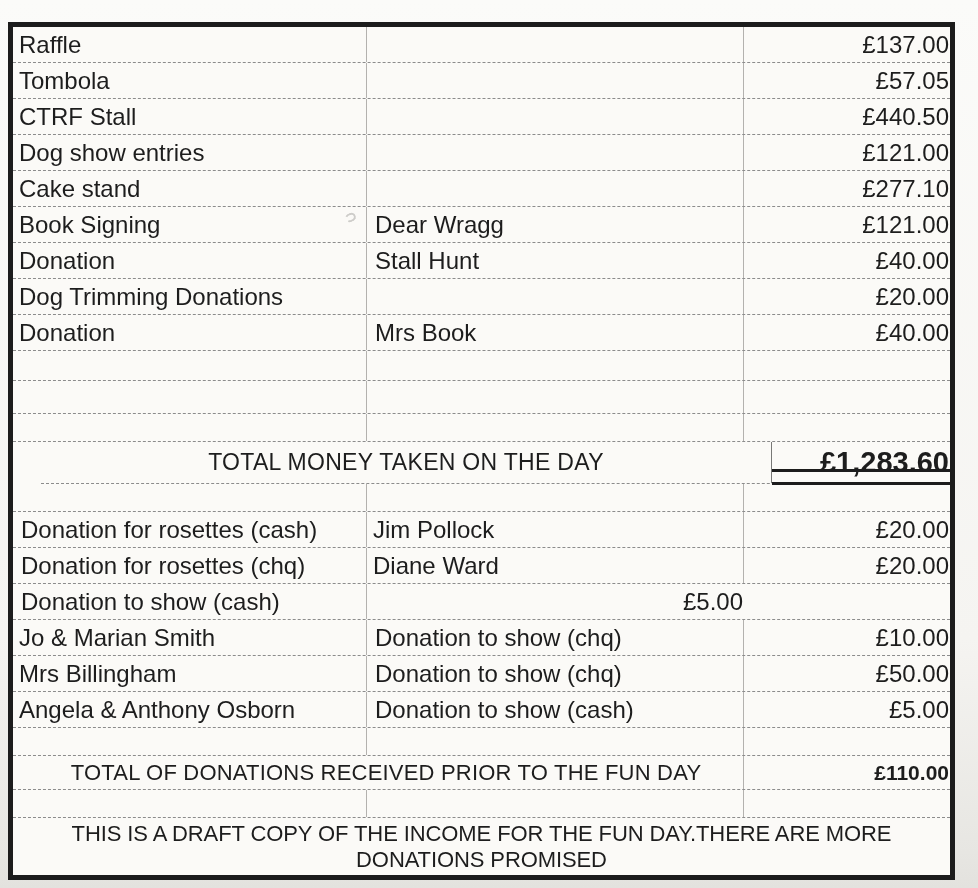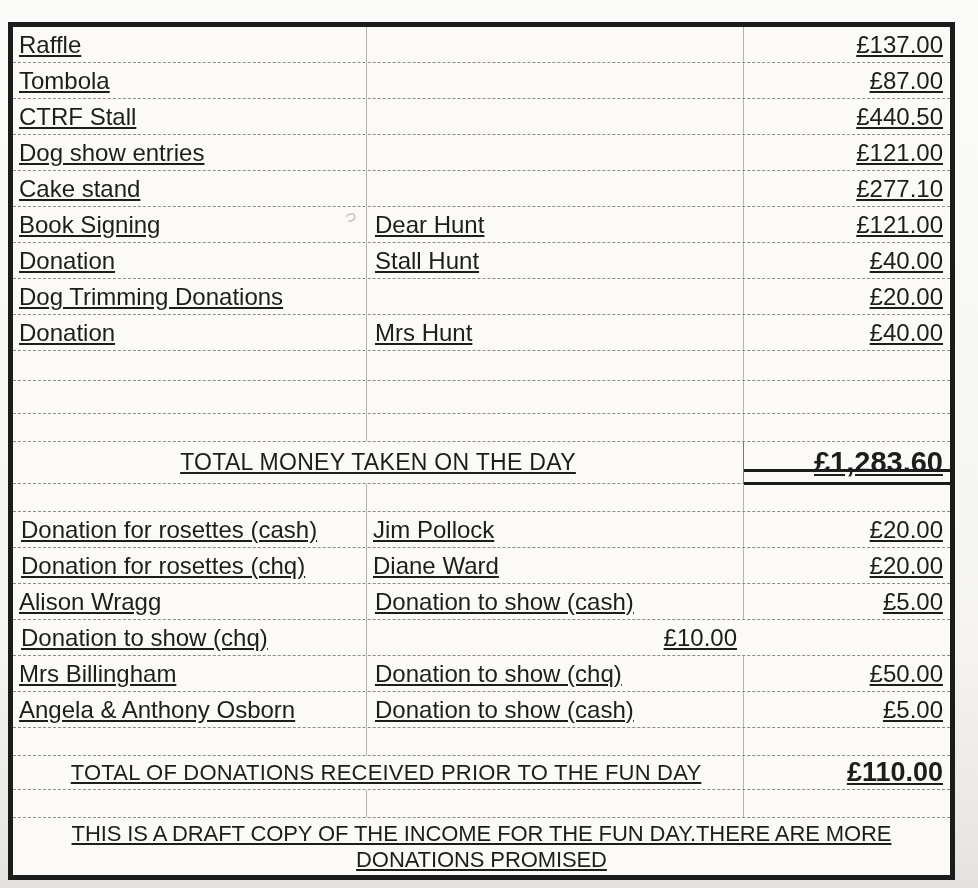--- a/index.html
+++ b/index.html
@@ -21,41 +21,40 @@
     position:absolute;
     left:8px; top:22px; width:947px;
     border:5px solid var(--border);
     background:var(--paper);
   }
   .row{
     display:grid;
     grid-template-columns:354px 377px 1fr;
     border-bottom:1px dashed var(--grid-dashed);
     position:relative;
-    text-decoration:underline;
   }
   .row:last-child{border-bottom:none;}
   .cell{
     display:flex;
     align-items:center;
     font-size:24px;
     overflow:visible;
     white-space:nowrap;
     position:relative;
   }
   .c1{padding-left:6px;border-right:1px solid var(--grid-solid);}
   .c2{padding-left:8px;border-right:1px solid var(--grid-solid);}
-  .c3{justify-content:flex-end;padding-right:7px;}
+  .c3{justify-content:flex-end;padding-right:1px;}
   
   .item-row{height:36px;}
   .blank-row{height:30px;}
   .blank-row.h-tall{height:33px;}
   .blank-row.h-short{height:28px;}
   
-  .total-day-row{height:42px;}
+  .total-day-row{height:42px;margin-left:28px;}
   .total-day-row .total-label{
     grid-column:1/3;
     justify-content:center;
     font-size:23px;
     letter-spacing:.3px;
     border-right:1px solid #787876;
     padding-left:0;
   }
   .total-day-row .c3{font-weight:bold;font-size:29px;}
   .total-day-row .c3::after{
@@ -69,21 +68,21 @@
   
   .total-prior-row{height:34px;}
   .total-prior-row .total-label{
     grid-column:1/3;
     justify-content:center;
     font-size:22px;
     letter-spacing:.2px;
     border-right:1px solid var(--grid-solid);
     padding-left:16px;
   }
-  .total-prior-row .c3{font-weight:bold;font-size:27px;}
+  .total-prior-row .c3{font-weight:bold;font-size:21px;}
   
   .note-row{height:57px;display:flex;}
   .note-row .note-cell{
     width:100%;
     display:flex;
     flex-direction:column;
     justify-content:center;
     align-items:center;
     font-size:22px;
     line-height:26px;
@@ -108,55 +107,55 @@
 <div class="sheet">
   <div id="rows-container">
       <div class="row item-row">
     <div class="cell c1">Raffle</div>
     <div class="cell c2"></div>
     <div class="cell c3">£137.00</div>
   </div>
       <div class="row item-row">
     <div class="cell c1">Tombola</div>
     <div class="cell c2"></div>
-    <div class="cell c3">£87.00</div>
+    <div class="cell c3">£57.05</div>
   </div>
       <div class="row item-row">
     <div class="cell c1">CTRF Stall</div>
     <div class="cell c2"></div>
     <div class="cell c3">£440.50</div>
   </div>
       <div class="row item-row">
     <div class="cell c1">Dog show entries</div>
     <div class="cell c2"></div>
     <div class="cell c3">£121.00</div>
   </div>
       <div class="row item-row">
     <div class="cell c1">Cake stand</div>
     <div class="cell c2"></div>
     <div class="cell c3">£277.10</div>
   </div>
       <div class="row item-row">
     <div class="cell c1">Book Signing</div>
-    <div class="cell c2">Dear Hunt</div>
+    <div class="cell c2">Dear Wragg</div>
     <div class="cell c3">£121.00</div>
   </div>
       <div class="row item-row">
     <div class="cell c1">Donation</div>
     <div class="cell c2">Stall Hunt</div>
     <div class="cell c3">£40.00</div>
   </div>
       <div class="row item-row">
     <div class="cell c1">Dog Trimming Donations</div>
     <div class="cell c2"></div>
     <div class="cell c3">£20.00</div>
   </div>
       <div class="row item-row">
     <div class="cell c1">Donation</div>
-    <div class="cell c2">Mrs Hunt</div>
+    <div class="cell c2">Mrs Book</div>
     <div class="cell c3">£40.00</div>
   </div>
       <div class="row blank-row">
     <div class="cell c1"></div>
     <div class="cell c2"></div>
     <div class="cell c3"></div>
   </div>
       <div class="row blank-row h-tall">
     <div class="cell c1"></div>
     <div class="cell c2"></div>
@@ -180,25 +179,25 @@
     <div class="cell c2">Donation for rosettes (cash)</div>
     <div class="cell c1">Jim Pollock</div>
     <div class="cell c3">£20.00</div>
   </div>
       <div class="row item-row">
     <div class="cell c2">Donation for rosettes (chq)</div>
     <div class="cell c1">Diane Ward</div>
     <div class="cell c3">£20.00</div>
   </div>
       <div class="row item-row">
-    <div class="cell c1">Alison Wragg</div>
     <div class="cell c2">Donation to show (cash)</div>
     <div class="cell c3">£5.00</div>
   </div>
       <div class="row item-row">
+    <div class="cell c1">Jo &amp; Marian Smith</div>
     <div class="cell c2">Donation to show (chq)</div>
     <div class="cell c3">£10.00</div>
   </div>
       <div class="row item-row">
     <div class="cell c1">Mrs Billingham</div>
     <div class="cell c2">Donation to show (chq)</div>
     <div class="cell c3">£50.00</div>
   </div>
       <div class="row item-row">
     <div class="cell c1">Angela &amp; Anthony Osborn</div>

